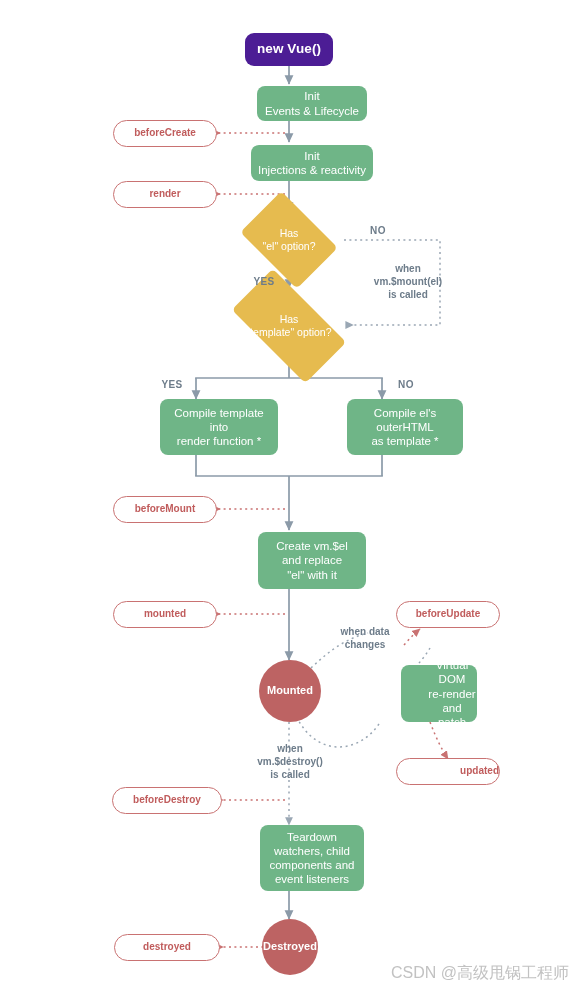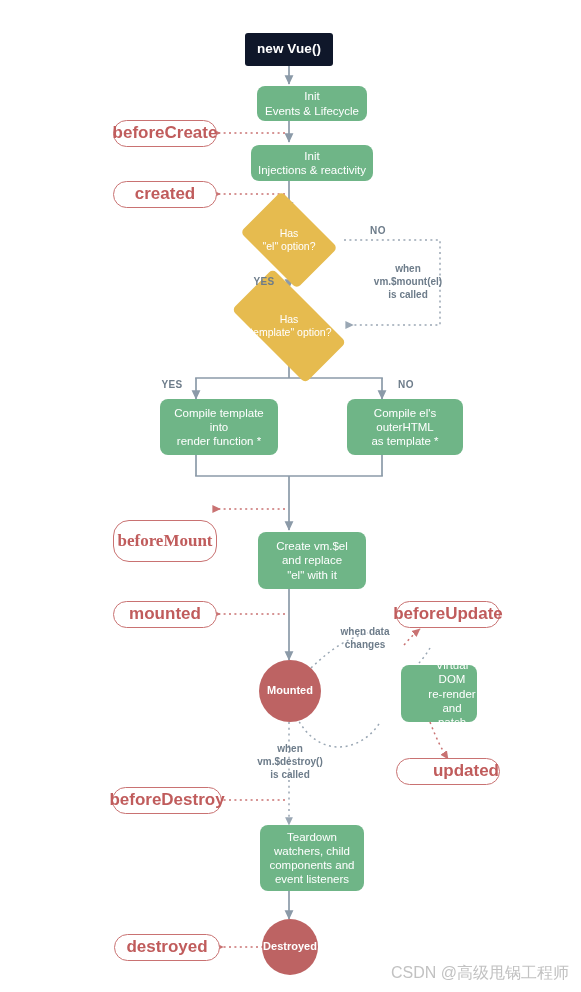--- a/index.html
+++ b/index.html
@@ -32,22 +32,22 @@
     z-index: 3;
   }
   .node-label {
     display: block;
     white-space: pre-line;
     line-height: 1.22;
   }
 
   
   .n-start {
-    background: #0f172a;
-    border-radius: 3px;
+    background: #4c1d95;
+    border-radius: 9px;
     color: #ffffff;
     font-size: 13.5px;
     font-weight: bold;
     letter-spacing: .1px;
   }
 
   
   .n-proc {
     background: #6fb587;
     border-radius: 8px;
@@ -83,21 +83,21 @@
     font-size: 11px;
     font-weight: bold;
   }
 
   
   .n-hook {
     background: #ffffff;
     border: 1.6px solid #c97272;
     border-radius: 16px;
     color: #c05c5c;
-    font-size: 17px;
+    font-size: 10px;
     font-weight: bold;
   }
 
   
   .edge-label {
     position: absolute;
     color: #6d7c8a;
     font-size: 10px;
     font-weight: bold;
     text-align: center;
@@ -259,24 +259,24 @@
 
   <div class="node n-circle" style="left:262px; top:919px; width:56px; height:56px;">
     <span class="node-label">Destroyed</span>
   </div>
 
   <div class="node n-hook" style="left:113px; top:120px; width:104px; height:27px;">
     <span class="node-label">beforeCreate</span>
   </div>
 
   <div class="node n-hook" style="left:113px; top:181px; width:104px; height:27px;">
-    <span class="node-label">created</span>
-  </div>
-
-  <div class="node n-hook" style="left:113px; top:520px; width:104px; height:42px;font-family:Liberation Serif, serif;">
+    <span class="node-label">render</span>
+  </div>
+
+  <div class="node n-hook" style="left:113px; top:496px; width:104px; height:27px;">
     <span class="node-label">beforeMount</span>
   </div>
 
   <div class="node n-hook" style="left:113px; top:601px; width:104px; height:27px;">
     <span class="node-label">mounted</span>
   </div>
 
   <div class="node n-hook" style="left:396px; top:601px; width:104px; height:27px;">
     <span class="node-label">beforeUpdate</span>
   </div>

